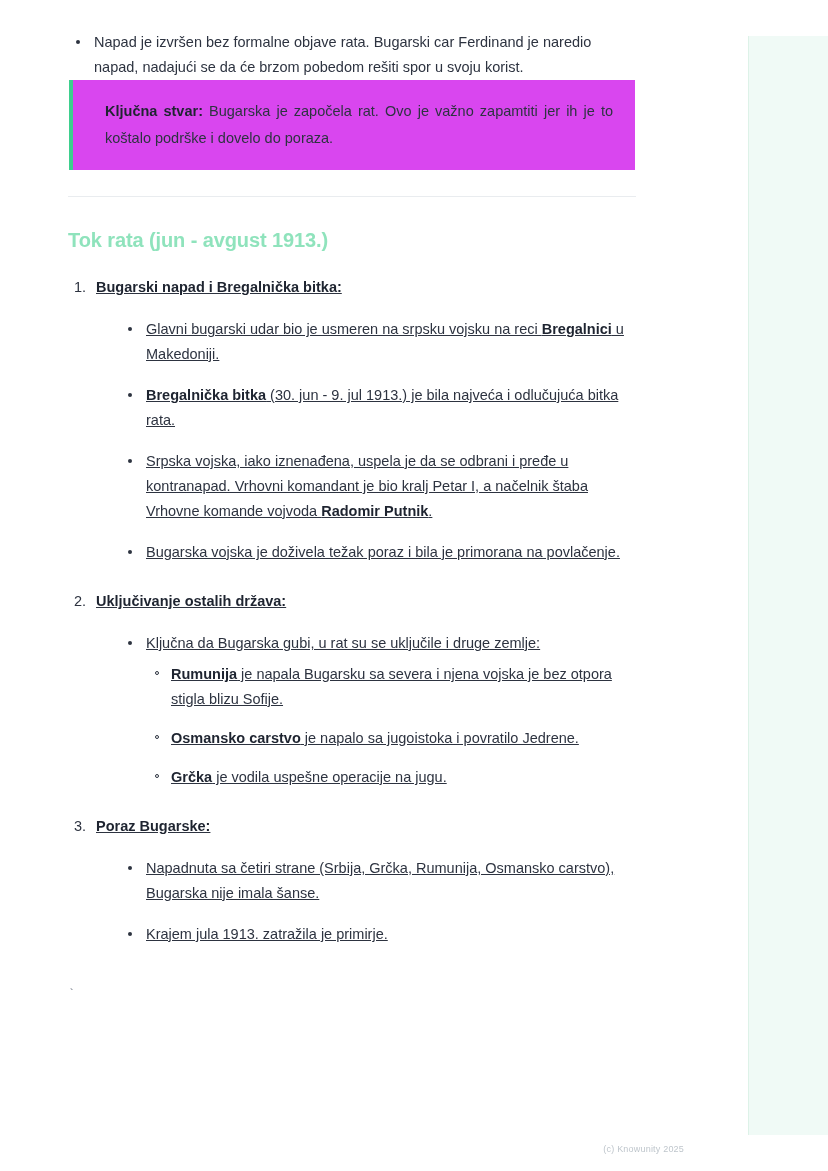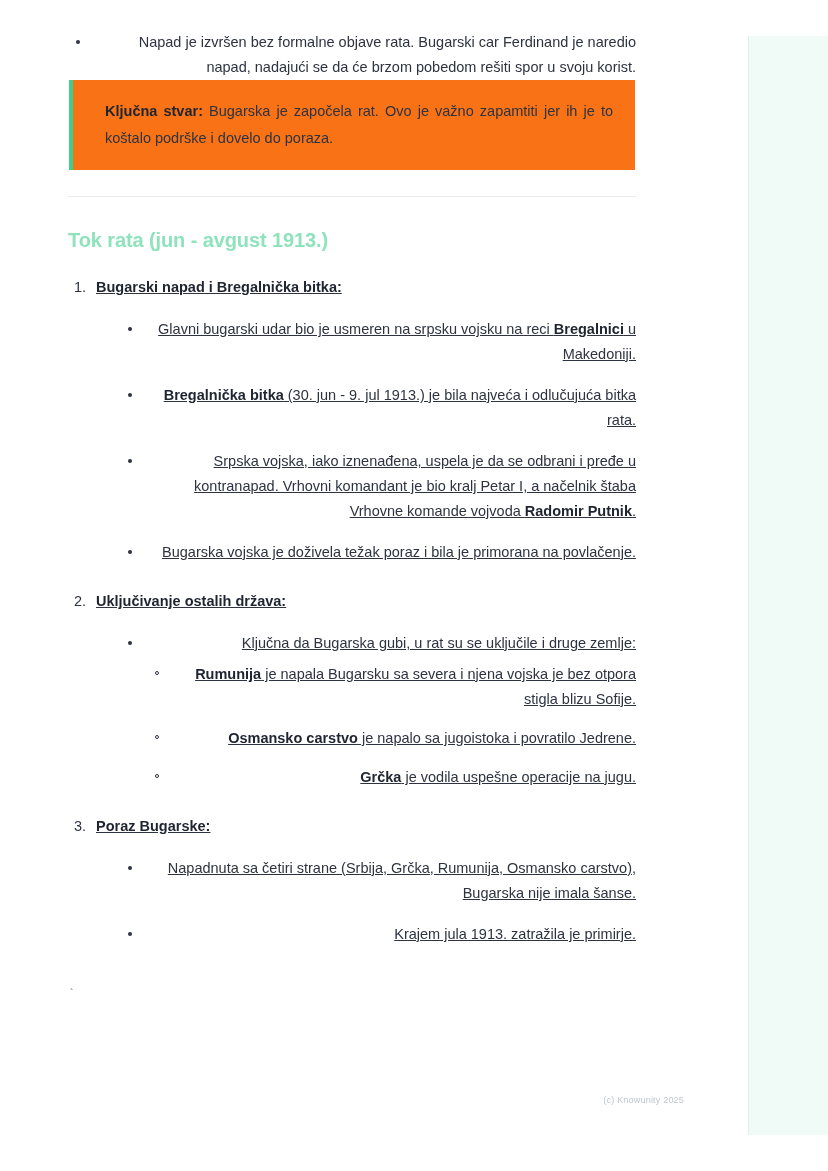--- a/index.html
+++ b/index.html
@@ -49,21 +49,20 @@
     margin: 0;
     padding: 0;
   }
   ul.bullets > li {
     position: relative;
     padding-left: 26px;
     margin: 0 0 16px 0;
     font-size: 14.5px;
     line-height: 25px;
     color: #2d3340;
-    text-align: right;
   }
   ul.bullets > li:last-child { margin-bottom: 0; }
   ul.bullets > li::before {
     content: "";
     position: absolute;
     left: 8px;
     top: 10px;
     width: 4px;
     height: 4px;
     border-radius: 50%;
@@ -99,21 +98,21 @@
 
   
   .intro-list { margin-bottom: 22px; }
   .intro-list > li { margin-bottom: 0; }
 
   
   .callout {
     margin: 0 0 26px 1px;
     width: 566px;
     box-sizing: border-box;
-    background: #f97316;
+    background: #d946ef;
     border-left: 4px solid #3ecf8e;
     padding: 18px 22px 18px 32px;
   }
   .callout p {
     margin: 0;
     font-size: 14.5px;
     line-height: 27px;
     color: #2d3340;
     text-align: justify;
   }
@@ -189,21 +188,21 @@
     font-size: 12px;
     line-height: 14px;
     color: #6b7280;
     font-family: "Liberation Mono", monospace;
   }
 
   
   .footer {
     position: absolute;
     left: 684px;
-    top: 1094px;
+    top: 1143px;
     font-size: 9px;
     line-height: 12px;
     color: #bfc6cc;
     letter-spacing: 0.2px;
     white-space: nowrap;
     transform: translateX(-100%);
   }
 </style>
 </head>
 <body>

